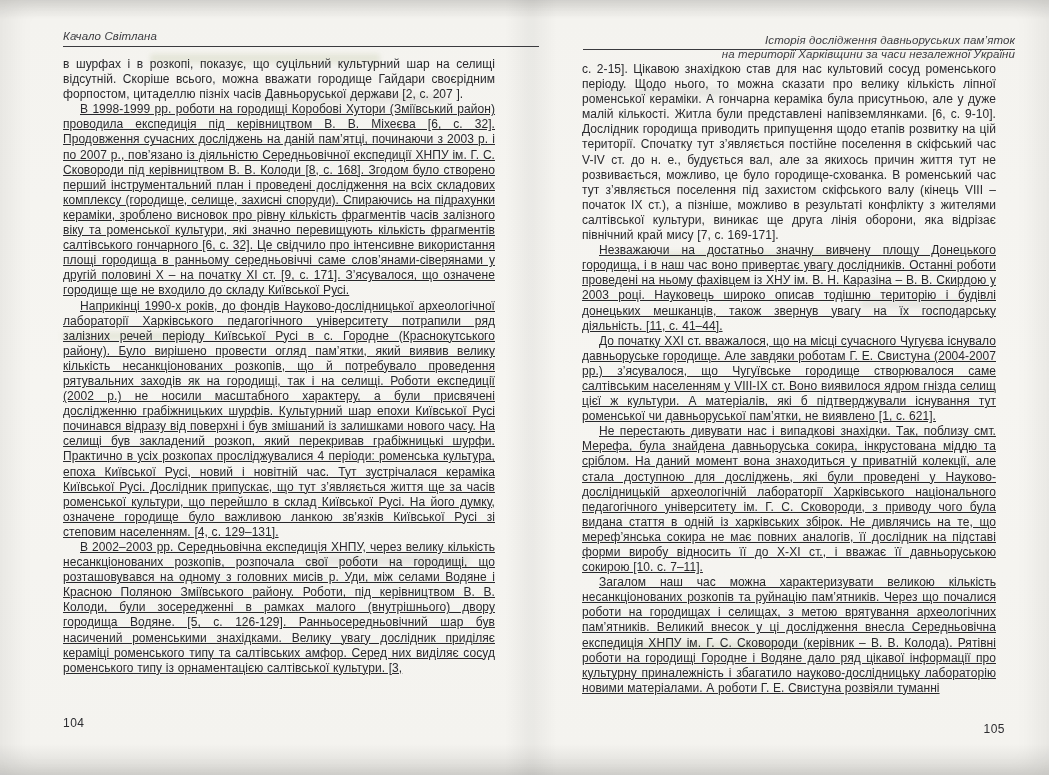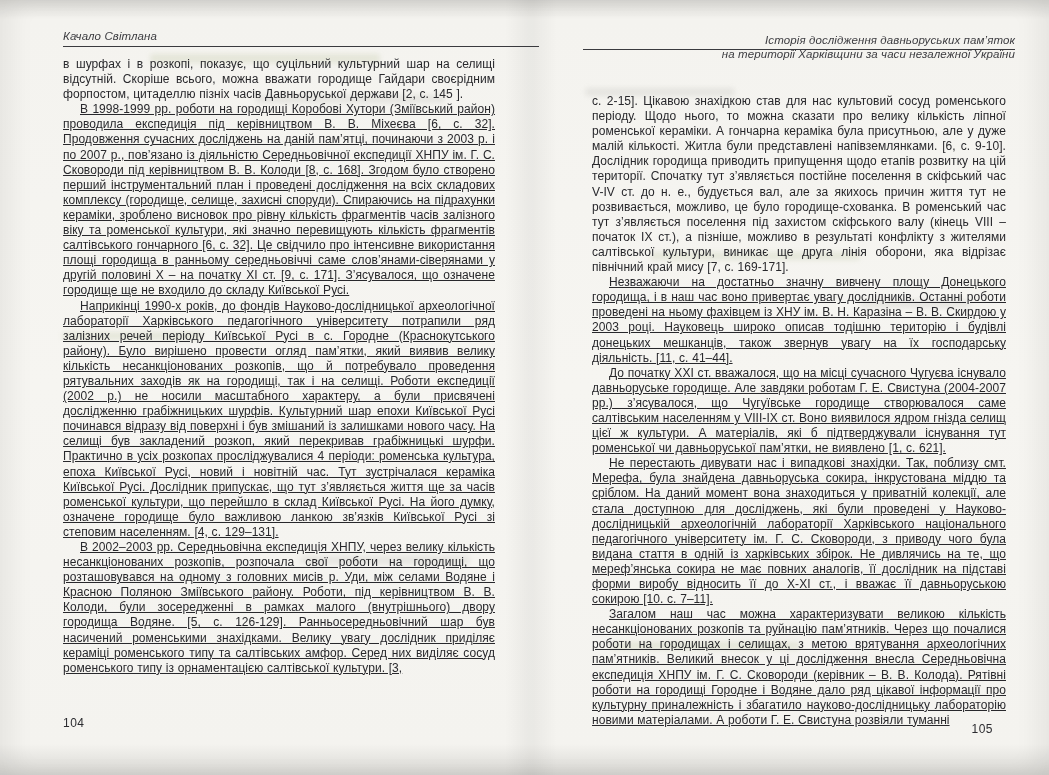--- a/index.html
+++ b/index.html
@@ -37,30 +37,30 @@
 
   .body-text{
     position:absolute;
     color:#28282c;
     font-size:12px;line-height:15.1px;
     text-align:justify;
     letter-spacing:0.05px;
     word-spacing:0.3px;
   }
   .left-body{left:47px;top:57px;width:432px;}
-  .right-body{left:67px;top:62px;width:414px;margin-top:32px;}
+  .right-body{left:57px;top:62px;width:414px;}
   .para{margin:0;}
   .para.indent{text-indent:17px;text-decoration:underline;}
 
   .page-number{
     position:absolute;
     font-size:12px;color:#2c2c30;letter-spacing:0.5px;
   }
   .pn-left{left:47px;top:716px;}
-  .pn-right{right:56px;top:722px;}
+  .pn-right{right:44px;top:722px;}
 
   .ghost{
     position:absolute;border-radius:4px;
     filter:blur(2.5px);
     pointer-events:none;
   }
   .ghost.g-olive{background:rgba(168,178,128,0.20);}
   .ghost.g-gray{background:rgba(140,140,135,0.14);}
 </style>
 </head>
@@ -76,21 +76,21 @@
   <div class="ghost g-gray" style="left:300px;top:556px;width:170px;height:8px;"></div>
   <div class="ghost g-gray" style="left:585px;top:88px;width:150px;height:8px;"></div>
   <div class="ghost g-olive" style="left:650px;top:252px;width:210px;height:8px;"></div>
   <div class="ghost g-gray" style="left:860px;top:300px;width:110px;height:8px;"></div>
   <div class="ghost g-olive" style="left:610px;top:642px;width:190px;height:8px;"></div>
 
   <div class="page left">
     <div class="running-head left-head">Качало Світлана</div>
     <div class="rule left-rule"></div>
     <div class="body-text left-body">
-      <p class="para">в шурфах і в розкопі, показує, що суцільний культурний шар на селищі відсутній. Скоріше всього, можна вважати городище Гайдари своєрідним форпостом, цитаделлю пізніх часів Давньоруської держави [2, с. 145 ].</p>
+      <p class="para">в шурфах і в розкопі, показує, що суцільний культурний шар на селищі відсутній. Скоріше всього, можна вважати городище Гайдари своєрідним форпостом, цитаделлю пізніх часів Давньоруської держави [2, с. 207 ].</p>
       <p class="para indent">В 1998-1999 рр. роботи на городищі Коробові Хутори (Зміївський район) проводила експедиція під керівництвом В. В. Міхеєва [6, с. 32]. Продовження сучасних досліджень на даній пам’ятці, починаючи з 2003 р. і по 2007 р., пов’язано із діяльністю Середньовічної експедиції ХНПУ ім. Г. С. Сковороди під керівництвом В. В. Колоди [8, с. 168]. Згодом було створено перший інструментальний план і проведені дослідження на всіх складових комплексу (городище, селище, захисні споруди). Спираючись на підрахунки кераміки, зроблено висновок про рівну кількість фрагментів часів залізного віку та роменської культури, які значно перевищують кількість фрагментів салтівського гончарного [6, с. 32]. Це свідчило про інтенсивне використання площі городища в ранньому середньовіччі саме слов’янами-сіверянами у другій половині X – на початку XI ст. [9, с. 171]. З’ясувалося, що означене городище ще не входило до складу Київської Русі.</p>
       <p class="para indent">Наприкінці 1990-х років, до фондів Науково-дослідницької археологічної лабораторії Харківського педагогічного університету потрапили ряд залізних речей періоду Київської Русі в с. Городне (Краснокутського району). Було вирішено провести огляд пам’ятки, який виявив велику кількість несанкціонованих розкопів, що й потребувало проведення рятувальних заходів як на городищі, так і на селищі. Роботи експедиції (2002 р.) не носили масштабного характеру, а були присвячені дослідженню грабіжницьких шурфів. Культурний шар епохи Київської Русі починався відразу від поверхні і був змішаний із залишками нового часу. На селищі був закладений розкоп, який перекривав грабіжницькі шурфи. Практично в усіх розкопах просліджувалися 4 періоди: роменська культура, епоха Київської Русі, новий і новітній час. Тут зустрічалася кераміка Київської Русі. Дослідник припускає, що тут з’являється життя ще за часів роменської культури, що перейшло в склад Київської Русі. На його думку, означене городище було важливою ланкою зв’язків Київської Русі зі степовим населенням. [4, с. 129–131].</p>
       <p class="para indent">В 2002–2003 рр. Середньовічна експедиція ХНПУ, через велику кількість несанкціонованих розкопів, розпочала свої роботи на городищі, що розташовувався на одному з головних мисів р. Уди, між селами Водяне і Красною Поляною Зміївського району. Роботи, під керівництвом В. В. Колоди, були зосередженні в рамках малого (внутрішнього) двору городища Водяне. [5, с. 126-129]. Ранньосередньовічний шар був насичений роменськими знахідками. Велику увагу дослідник приділяє кераміці роменського типу та салтівських амфор. Серед них виділяє сосуд роменського типу із орнаментацією салтівської культури. [3,</p>
     </div>
     <div class="page-number pn-left">104</div>
   </div>
 
   <div class="page right">
     <div class="running-head right-head">
       <div>Історія дослідження давньоруських пам’яток</div>

